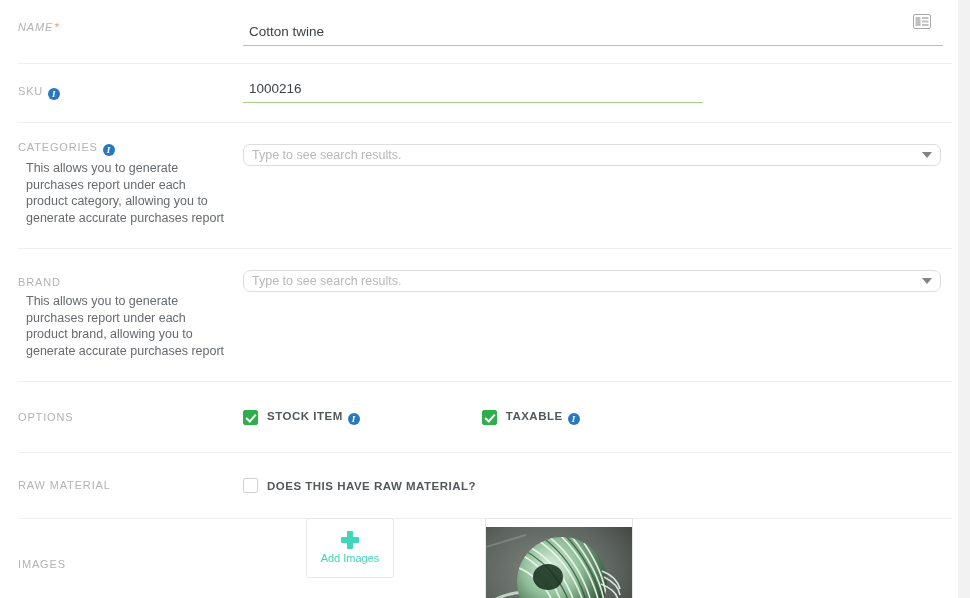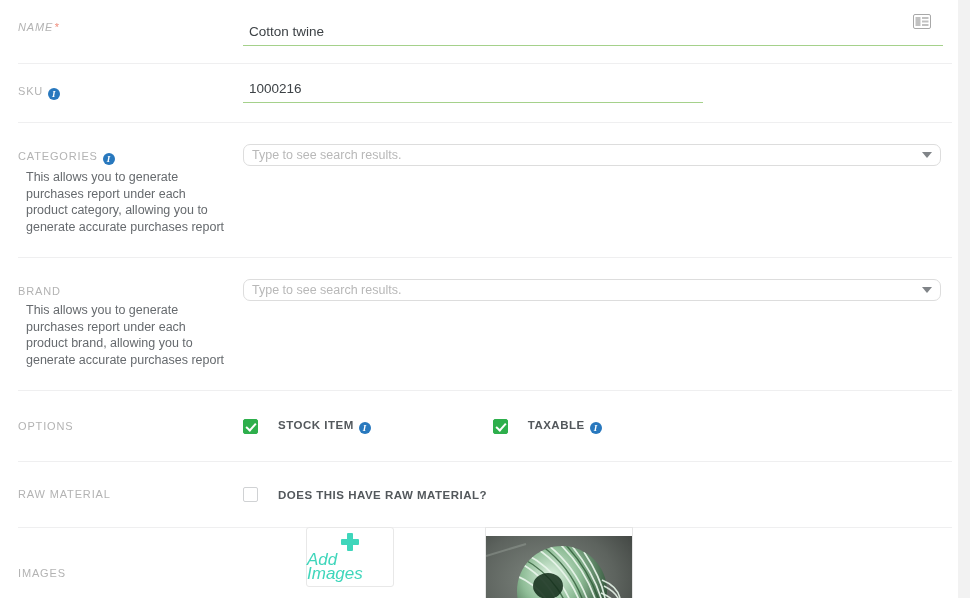--- a/index.html
+++ b/index.html
@@ -199,21 +199,21 @@
   .cbox.off {
     background: #ffffff;
     border: 1px solid #d0d2d4;
   }
   .chk-label {
     font-size: 11.5px;
     font-weight: 700;
     letter-spacing: 0.5px;
     color: #53585c;
     text-transform: uppercase;
-    margin-left: 20px;
+    margin-left: 9px;
     white-space: nowrap;
   }
 
   
   .images-col {
     padding-top: 14px;
     position: relative;
   }
   .img-strip {
     display: flex;
@@ -241,24 +241,23 @@
   .plus-icon::before,
   .plus-icon::after {
     content: "";
     position: absolute;
     background: #3fd6bb;
     border-radius: 1px;
   }
   .plus-icon::before { left: 6px; top: 0;   width: 6px; height: 18px; }
   .plus-icon::after  { left: 0;   top: 6px; width: 18px; height: 6px; }
   .add-label {
-    font-size: 17px;
+    font-size: 11px;
     color: #3fd6bb;
     line-height: 14px;
-    font-style: italic;
   }
 
   .thumb-frame {
     width: 148px;
     height: 128px;
     border: 1px solid #e6e6e6;
     background: #fff;
     box-sizing: border-box;
     padding: 8px 0;
     margin-left: 91px;
@@ -268,21 +267,21 @@
   }
   .thumb-frame .ph { width: 146px; height: 110px; }
 
   .ph { display: block; }
 
   
   .row-name   .label-col { padding-top: 20px; font-style: italic; }
   .row-name   .field-col { padding-top: 20px; padding-bottom: 17px; }
   .row-sku    .label-col { padding-top: 21px; }
   .row-sku    .field-col { padding-top: 14px; padding-bottom: 19px; }
-  .row-cat    .label-col { padding-top: 27px; padding-bottom: 22px; }
+  .row-cat    .label-col { padding-top: 18px; padding-bottom: 22px; }
   .row-cat    .field-col { padding-top: 22px; }
   .row-brand  .label-col { padding-top: 27px; padding-bottom: 22px; }
   .row-brand  .field-col { padding-top: 22px; }
   .row-opt    .label-col { padding-top: 29px; padding-bottom: 28px; }
   .row-opt    .field-col { padding-top: 22px; }
   .row-raw    .label-col { padding-top: 26px; padding-bottom: 26px; }
   .row-raw    .field-col { padding-top: 19px; }
   .row-img    .label-col { padding-top: 39px; }
   .row-img    .field-col { padding-top: 0; }
 </style>

